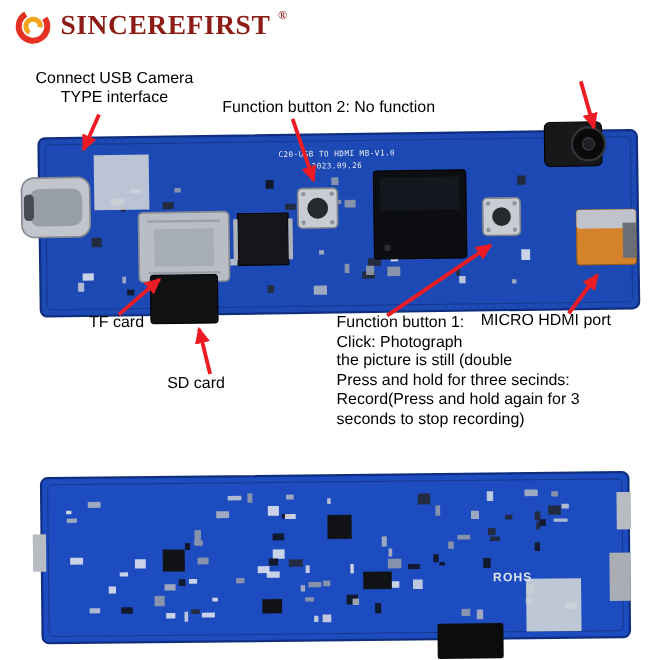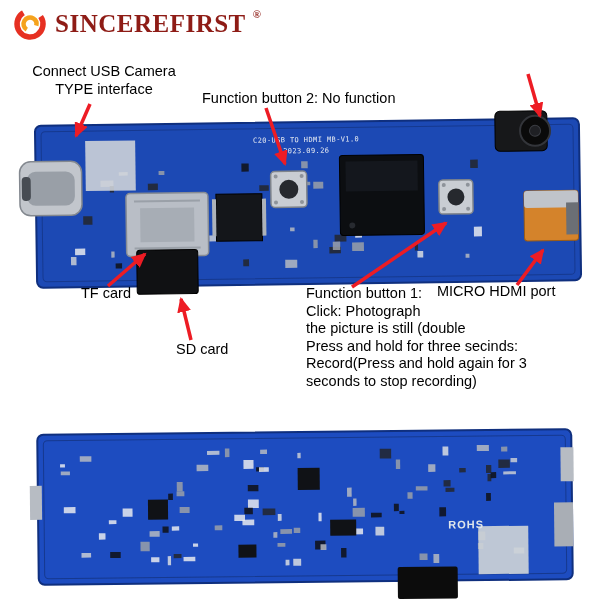--- a/index.html
+++ b/index.html
@@ -262,21 +262,21 @@
 
   <div class="label center" style="left:22px; top:63px; width:164px;">
     <div>Connect USB Camera</div>
     <div>TYPE interface</div>
   </div>
 
   <div class="label" style="left:202px; top:90px;">Function button 2: No function</div>
 
   <div class="label" style="left:81px; top:285px;">TF card</div>
 
-  <div class="label" style="left:176px; top:341px;">SD card</div>
+  <div class="label" style="left:152px; top:341px;">SD card</div>
 
   <div class="label" style="left:437px; top:283px;">MICRO HDMI port</div>
 
   <div class="label" style="left:262px; top:285px;margin-left:44px;">
     <div>Function button 1:</div>
     <div>Click: Photograph</div>
     <div>the picture is still (double</div>
     <div>Press and hold for three secinds:</div>
     <div>Record(Press and hold again for 3</div>
     <div>seconds to stop recording)</div>

